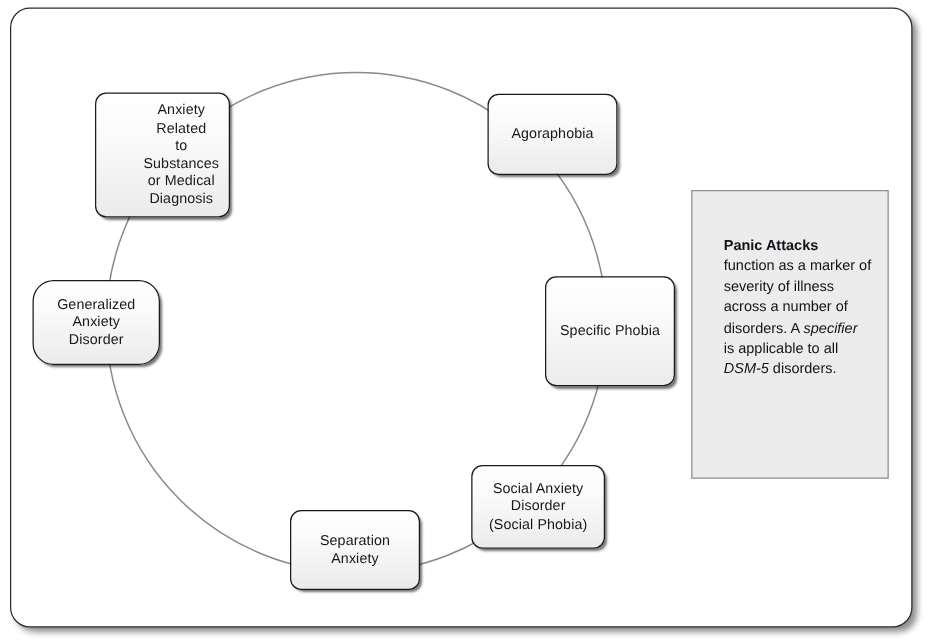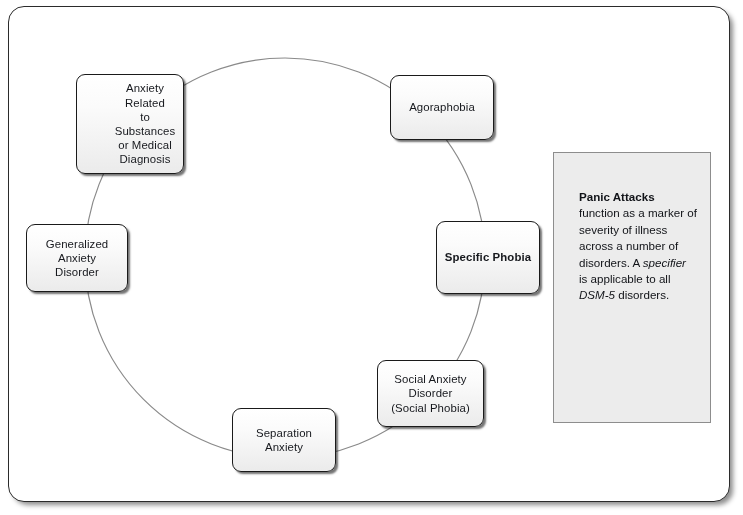--- a/index.html
+++ b/index.html
@@ -57,34 +57,34 @@
     padding: 2px 4px;
     z-index: 3;
   }
   .node span {
     display: block;
     width: 100%;
   }
   
   #node-panic          { left: 233px; top: 19px;  width: 104px; height: 60px; }
   #node-agoraphobia    { left: 378px; top: 75px;  width: 104px; height: 65px; margin-left: 12px; }
-  #node-specific       { left: 436px; top: 221px; width: 104px; height: 73px; font-weight: bold; }
-  #node-social         { left: 377px; top: 360px; width: 107px; height: 67px; }
+  #node-specific       { left: 436px; top: 221px; width: 104px; height: 88px; }
+  #node-social         { left: 377px; top: 372px; width: 107px; height: 67px; }
   #node-separation     { left: 232px; top: 408px; width: 104px; height: 64px; }
   #node-selective      { left: 88px;  top: 373px; width: 100px; height: 63px; }
-  #node-generalized    { left: 26px;  top: 224px; width: 102px; height: 68px; }
+  #node-generalized    { left: 26px;  top: 224px; width: 102px; height: 68px; border-radius: 17px; }
   #node-substances     { left: 76px;  top: 74px;  width: 108px; height: 100px; padding-left: 34px; }
 
   
   #info-panel {
     position: absolute;
     left: 553px;
     top: 152px;
     width: 158px;
-    height: 271px;
+    height: 231px;
     box-sizing: border-box;
     background: #ececec;
     border: 1px solid #8d8d8d;
     z-index: 3;
   }
   #info-text {
     position: absolute;
     left: 25px;
     top: 36px;
     width: 118px;

